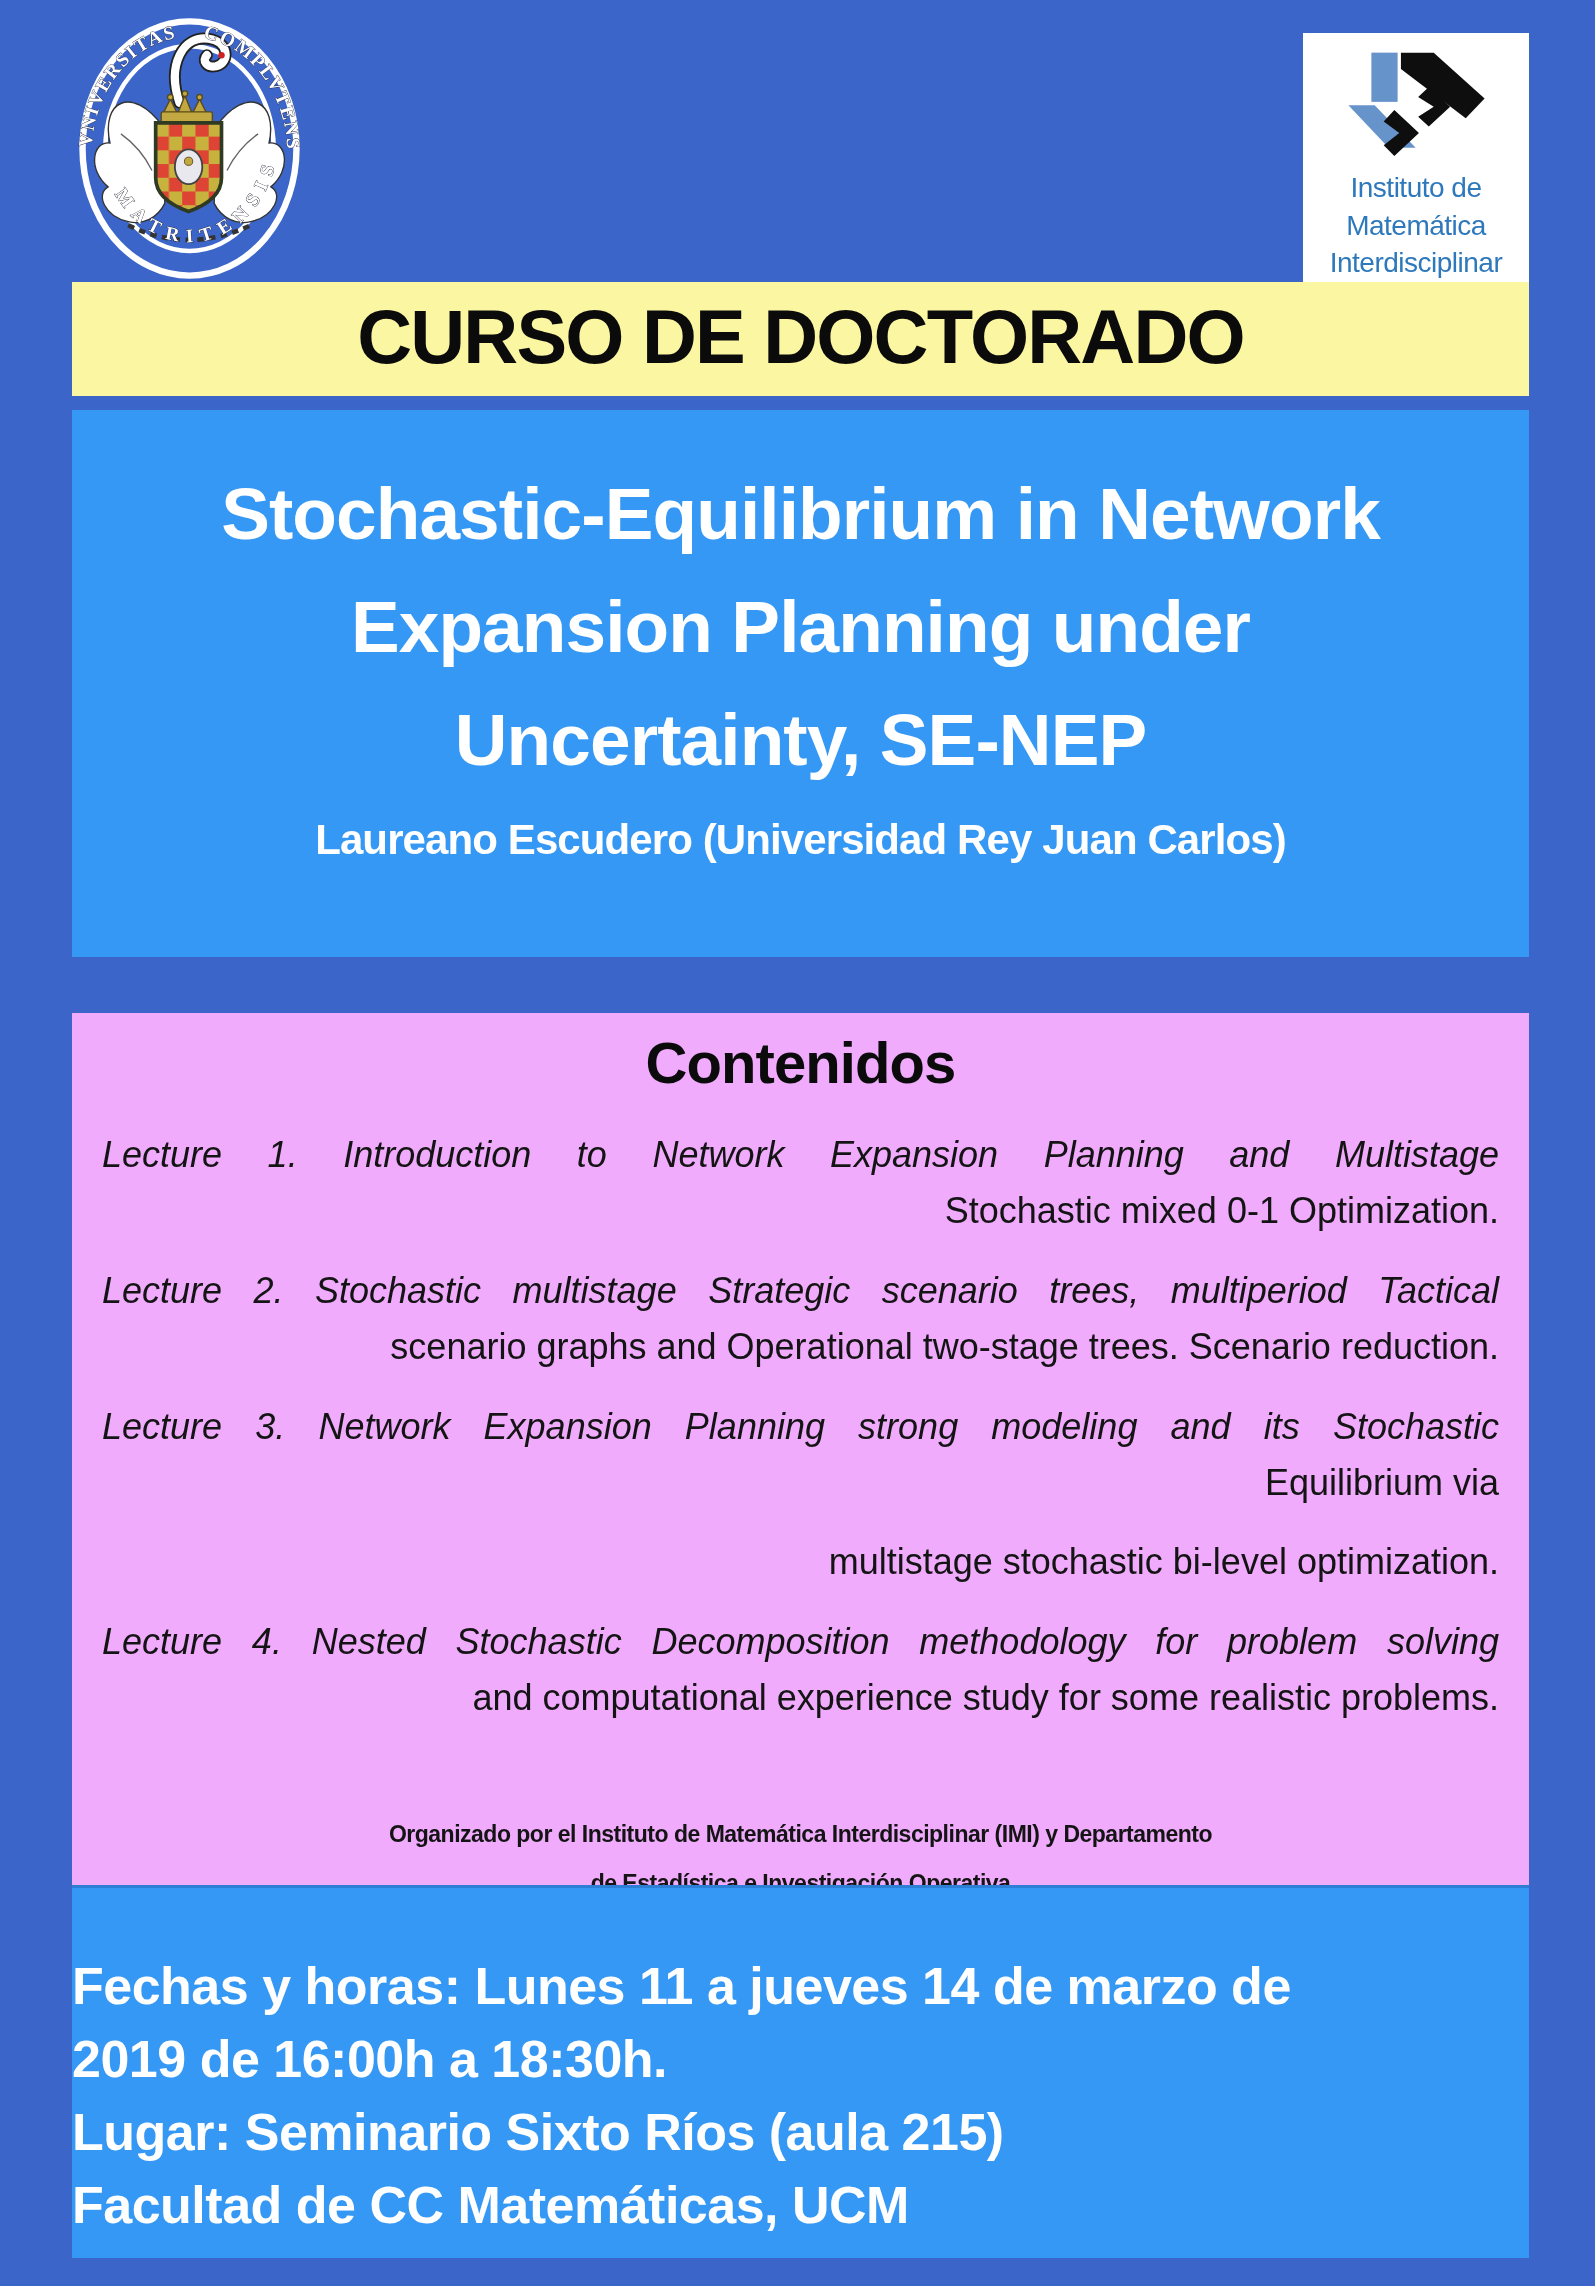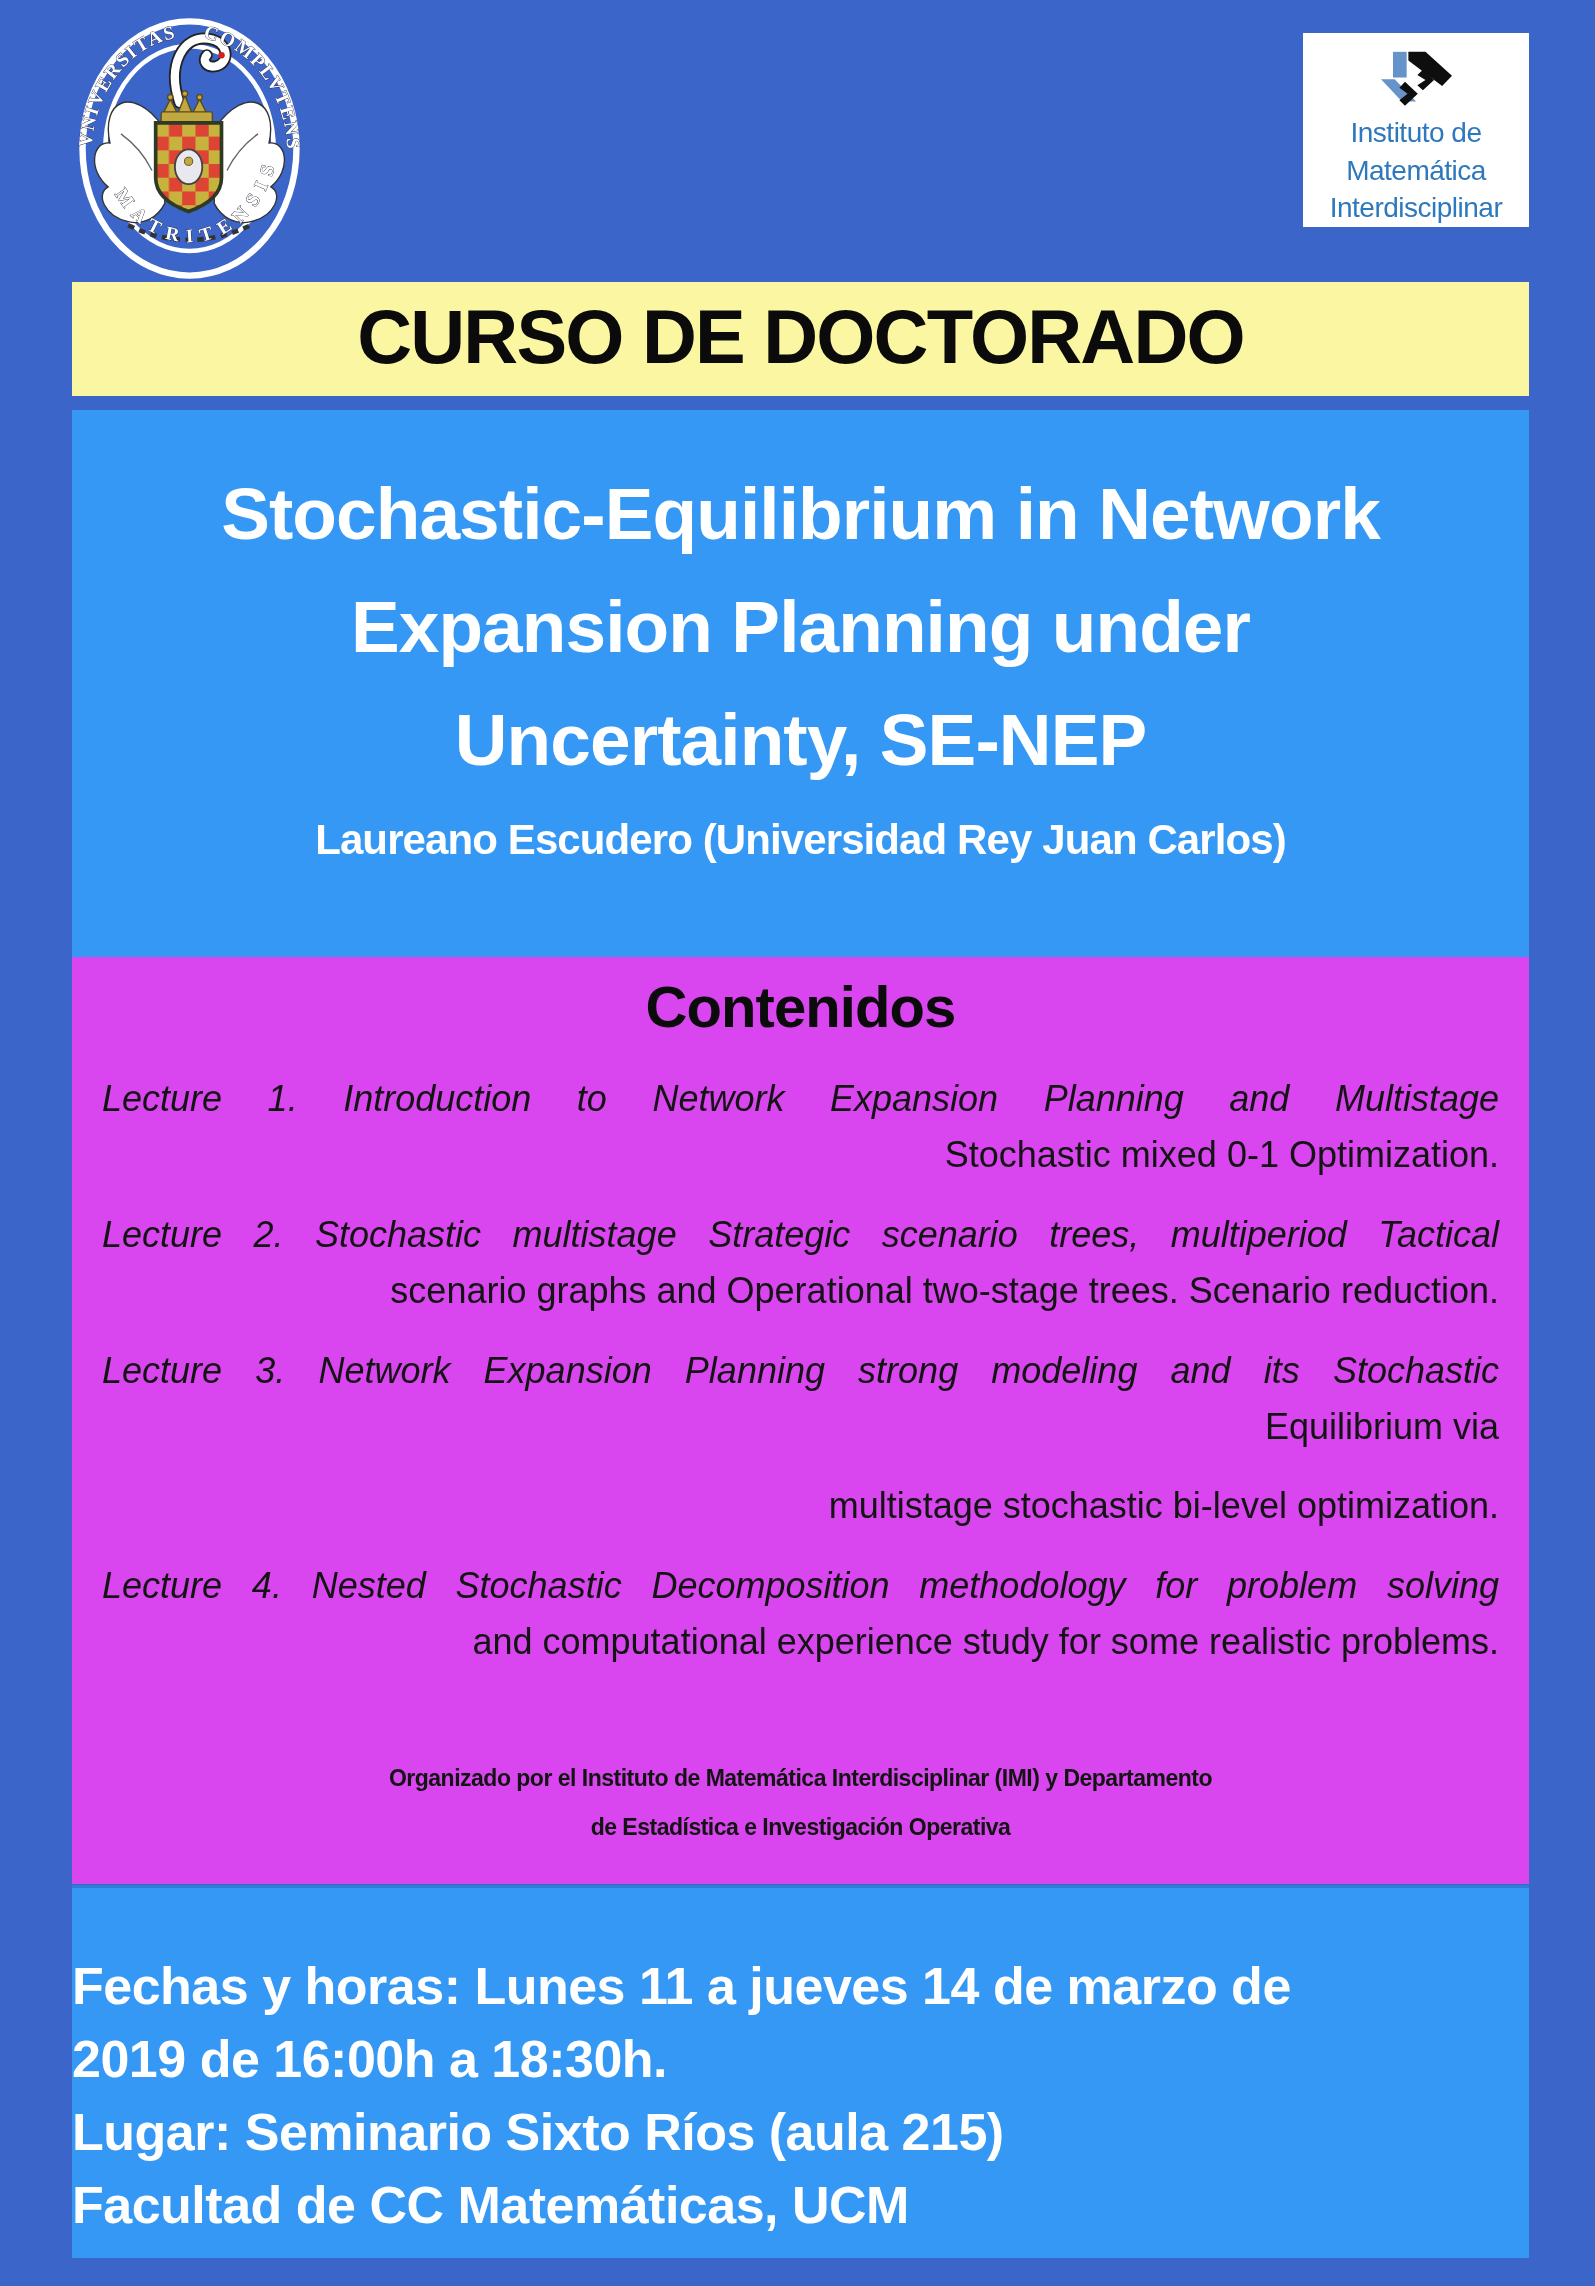--- a/index.html
+++ b/index.html
@@ -2,41 +2,41 @@
 <html style="font-size:14.5px"><head>
 <meta charset="utf-8">
 <style>
   html,body{margin:0;padding:0;background:#3B65C9;}
   .page{position:relative;width:1596px;height:2287px;background:#3B65C9;overflow:hidden;
         font-family:"Liberation Sans",sans-serif;}
   .band{position:absolute;left:72px;width:1457px;box-sizing:border-box;}
 
   
   .seal{position:absolute;left:75px;top:14.5px;width:229px;height:267px;}
-  .imi-box{position:absolute;left:1303px;top:33px;width:226px;height:194px;background:#ffffff;
+  .imi-box{position:absolute;left:1303px;top:33px;width:226px;height:249px;background:#ffffff;
            display:flex;flex-direction:column;align-items:center;}
   .imi-mark{width:169px;height:138px;margin-top:18px;}
   .imi-text{margin-top:3.6px;text-align:center;color:#2E78BC;font-size:28px;line-height:1.34;
             letter-spacing:-0.5px;}
 
   
   .band-curso{top:282px;height:114px;background:#FAF6A1;display:flex;align-items:center;
               justify-content:center;}
   .curso-title{color:#0b0b0b;font-weight:bold;font-size:76px;letter-spacing:-1.8px;
                white-space:nowrap;padding-bottom:5.5px;}
 
   
   .band-title{top:410px;height:547px;background:#3598F4;color:#ffffff;text-align:center;
               padding-top:47px;}
   .ctitle{font-weight:bold;font-size:73px;line-height:113px;letter-spacing:-0.9px;white-space:nowrap;}
   .speaker{margin-top:14.5px;font-weight:bold;font-size:42px;line-height:58px;letter-spacing:-0.9px;
            white-space:nowrap;}
 
   
-  .band-cont{top:957px;height:927px;background:#d946ef;color:#141414;padding:16.4px 30px 0 30px;}
+  .band-cont{top:1013px;height:927px;background:#f0abfc;color:#141414;padding:16.4px 30px 0 30px;}
   .cont-heading{text-align:center;font-weight:bold;font-size:58px;line-height:67px;
                 letter-spacing:-0.9px;margin-bottom:31px;color:#0b0b0b;}
   .para{margin-bottom:23.6px;font-size:36px;line-height:56px;}
   .jline{text-align:justify;text-align-last:justify;font-style:italic;}
   .lline{text-align:right;}
   .org{margin-top:84px;text-align:center;font-weight:bold;font-size:23px;line-height:49px;
        letter-spacing:-0.5px;white-space:nowrap;}
 
   
   .band-sched{top:1885px;height:373px;background:#3598F4;border-top:3.6px solid #2D7FD6;

